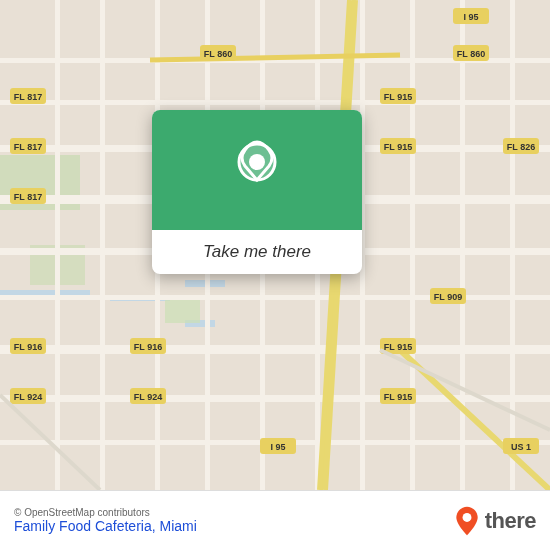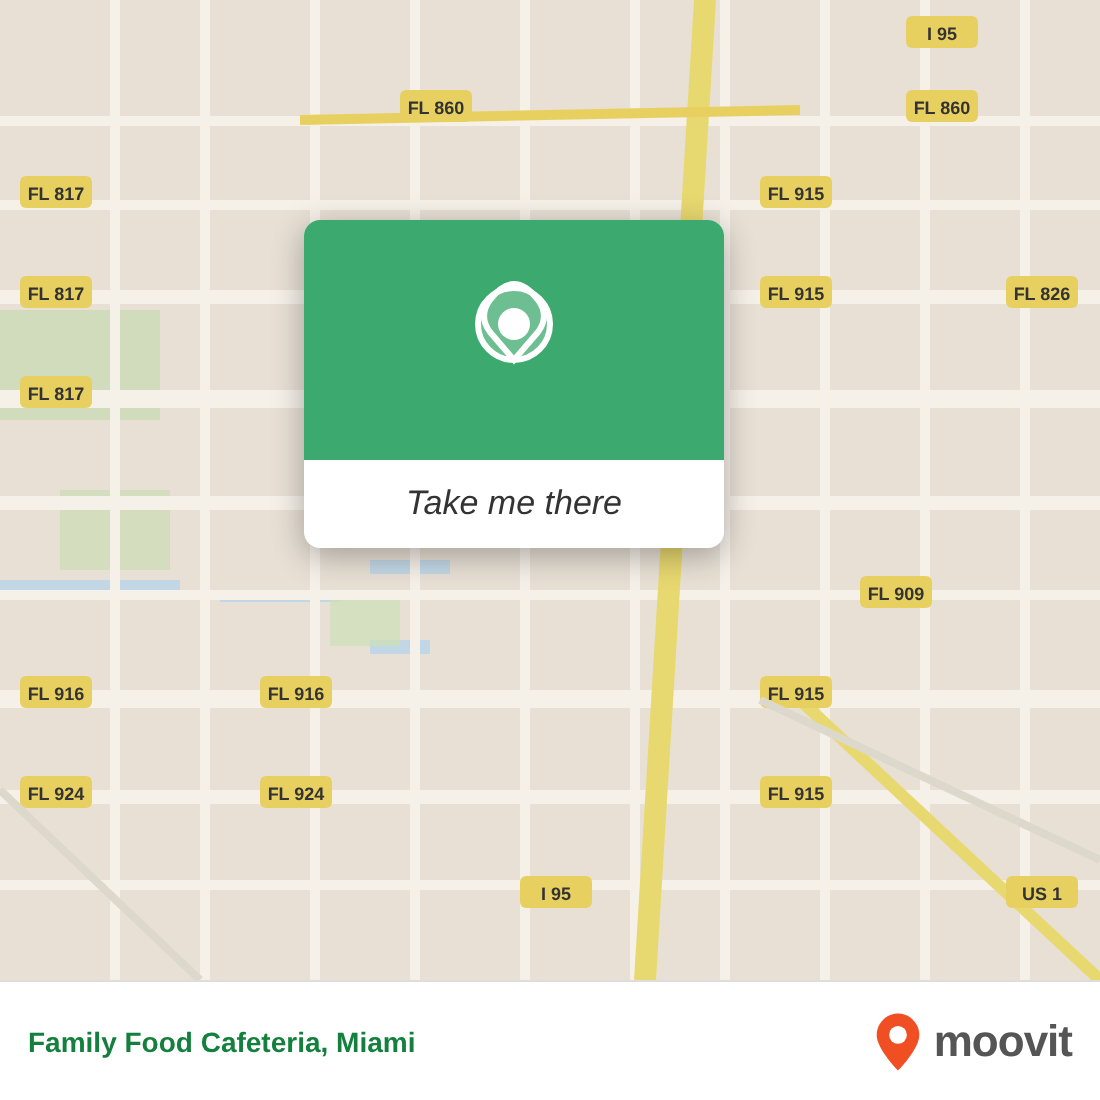--- a/index.html
+++ b/index.html
@@ -82,22 +82,22 @@
       flex-direction: column;
     }
 
     #copyright-text {
       font-size: 10px;
       color: #666;
     }
 
     #location-name {
       font-size: 14px;
-      font-weight: 700;
-      color: #15803d;
+      font-weight: 400;
+      color: #1d4ed8;
       text-align: right;
     }
 
     #moovit-logo {
       display: flex;
       align-items: center;
       gap: 4px;
     }
 
     #moovit-pin {
@@ -223,22 +223,23 @@
         <circle cx="25" cy="22" r="8" fill="white"></circle>
         <path d="M25 40 L13 26 Q7 18 13 10 Q19 2 25 2 Q31 2 37 10 Q43 18 37 26 Z" fill="none" stroke="white" stroke-width="3"></path>
       </svg>
     </div>
     <div id="popup-label">Take me there</div>
   </div>
 </div>
 
 <div id="bottom-bar">
   <div id="bottom-left">
+    <span id="copyright-text">© OpenStreetMap contributors</span>
     <span id="location-name">Family Food Cafeteria, Miami</span>
   </div>
   <div id="moovit-logo">
     <svg id="moovit-pin" viewBox="0 0 28 36" xmlns="http://www.w3.org/2000/svg">
       <path d="M14 2 C7 2 2 8 2 14 C2 22 14 34 14 34 C14 34 26 22 26 14 C26 8 21 2 14 2 Z" fill="#f04e23"></path>
       <circle cx="14" cy="14" r="5" fill="white"></circle>
     </svg>
-    <span id="moovit-text">moovit</span>
+    <span id="moovit-text">there</span>
   </div>
 </div>
 
 </body></html>

